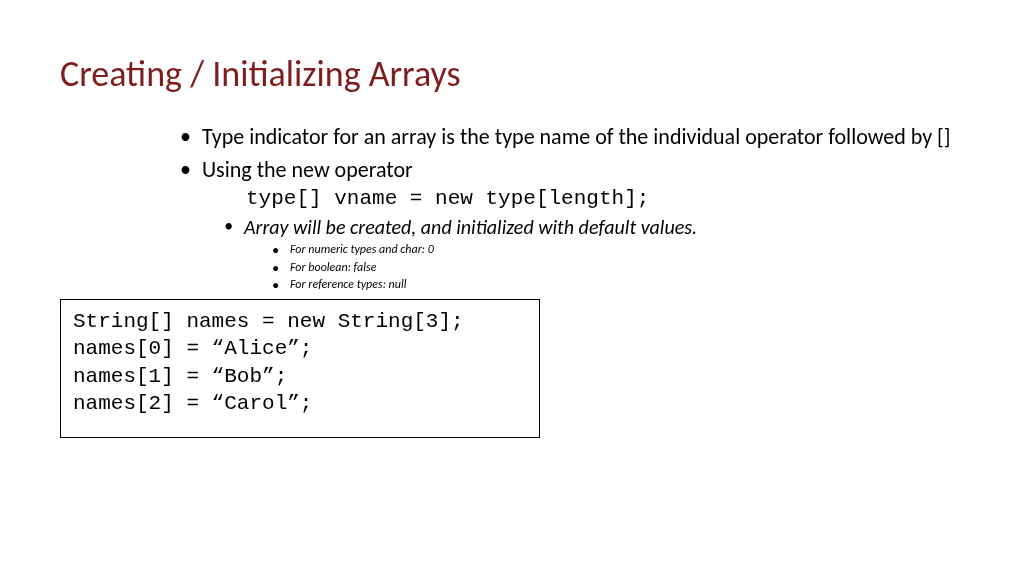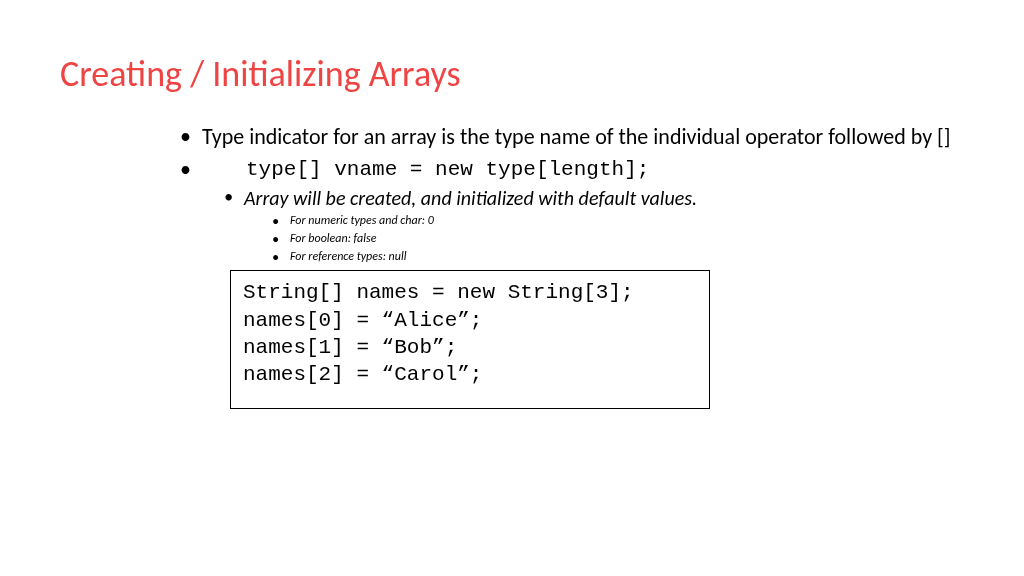--- a/index.html
+++ b/index.html
@@ -8,21 +8,21 @@
     height: 576px;
     background: #ffffff;
     font-family: Calibri, "Segoe UI", Arial, sans-serif;
     color: #000;
     padding: 52px 60px 0 60px;
     overflow: hidden;
   }
   .title {
     font-size: 36px;
     font-weight: 400;
-    color: #ef4444;
+    color: #7f1d1d;
     margin-bottom: 28px;
   }
   ul { list-style: none; }
   .lvl1 { margin-left: 120px; }
   .lvl1 > li {
     position: relative;
     font-size: 22px;
     line-height: 1.22;
     margin-bottom: 6px;
     padding-left: 22px;
@@ -73,36 +73,36 @@
     margin-bottom: 4px;
     color: #000;
   }
   .code-syntax .ital { }
   .code-box {
     border: 1px solid #000;
     font-family: "Courier New", Courier, monospace;
     font-size: 21px;
     line-height: 1.3;
     padding: 8px 12px 20px 12px;
-    margin-left: 170px;
     margin-top: 4px;
     width: 480px;
     white-space: pre;
   }
 </style>
 </head>
 <body>
 
 <h1 class="title">Creating / Initializing Arrays</h1>
 
 <ul class="lvl1">
   <li>
     <span>Type indicator for an array is the type name of the individual operator followed by []</span>
   </li>
   <li>
+    <span>Using the new operator</span>
     <div class="code-syntax"><span class="ital">type</span><span>[] </span><span>vname</span><span> = new </span><span class="ital">type</span><span>[</span><span class="ital">length</span><span>];</span></div>
     <ul class="lvl2">
       <li>
         <span>Array will be created, and initialized with default values.</span>
         <ul class="lvl3">
           <li><span>For numeric types and char: 0</span></li>
           <li><span>For boolean: false</span></li>
           <li><span>For reference types: null</span></li>
         </ul>
       </li>

